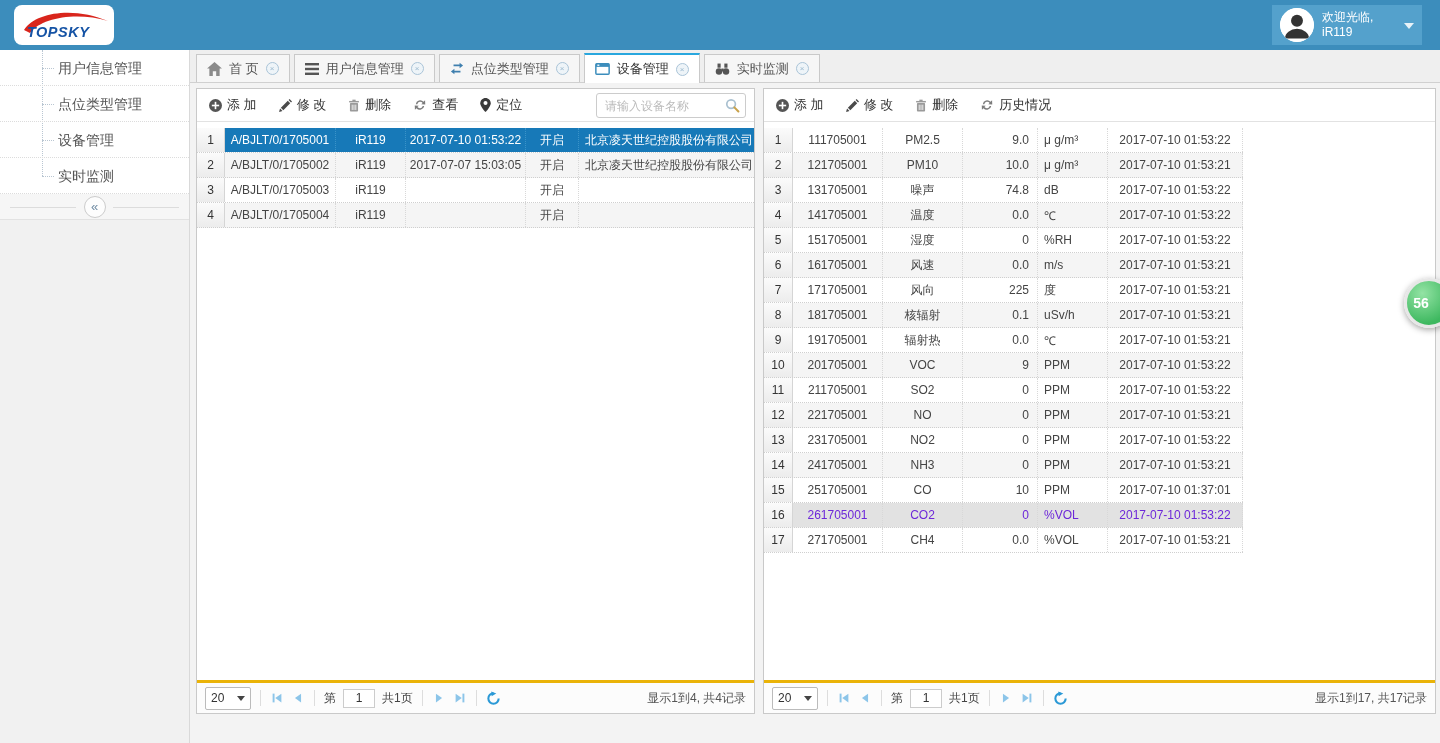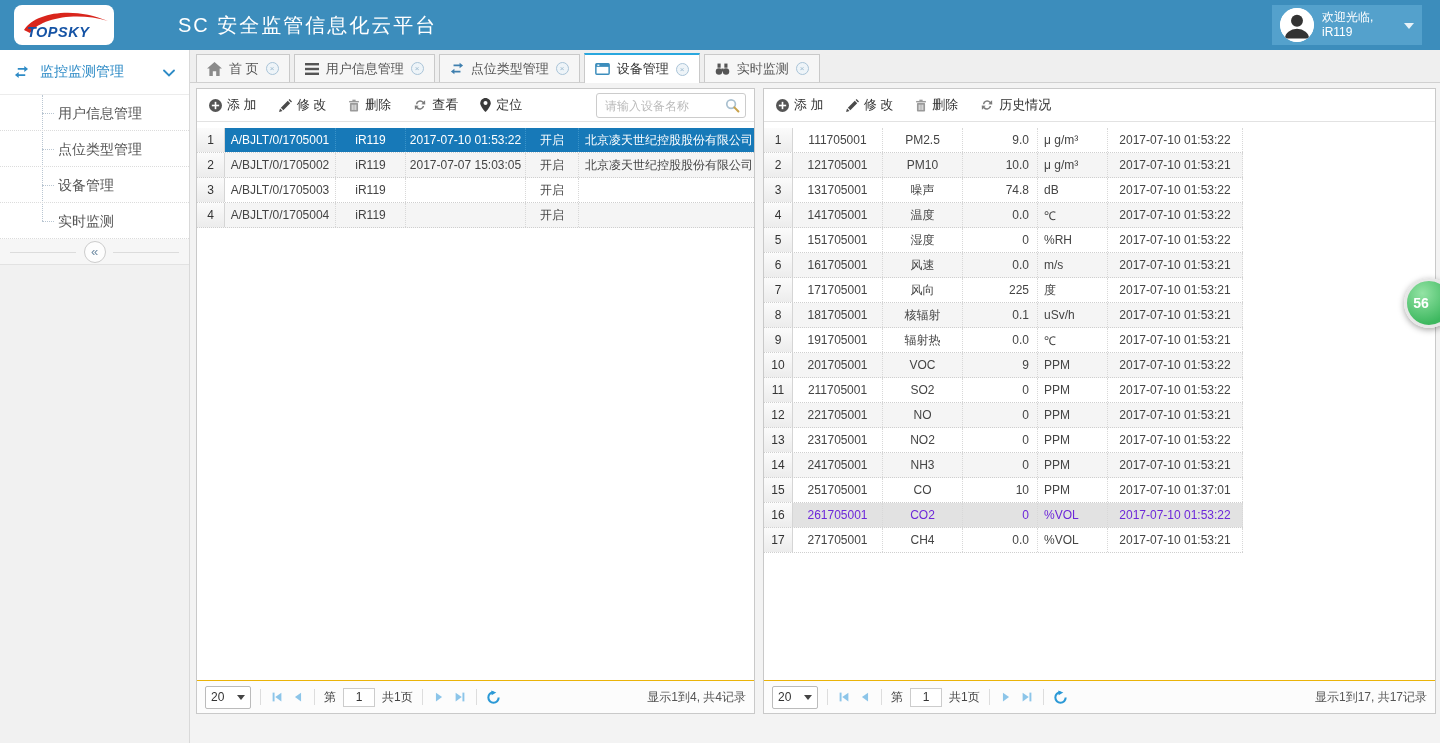--- a/index.html
+++ b/index.html
@@ -71,76 +71,61 @@
   .grid-row.alt { background: #f5f5f5; }
   .gr-cell { display: flex; align-items: center; justify-content: center; border-right: 1px dotted #d8d8d8; overflow: hidden; white-space: nowrap; font-size: 12px; color: #444; }
   .gr-cell.al { justify-content: flex-start; padding-left: 6px; }
   .gr-cell.ar { justify-content: flex-end; padding-right: 8px; }
   .gr-cell.nrb { border-right: none; }
   .gr-cell.rownum, .gh-cell.rownum { background: linear-gradient(#fbfbfb, #ececec); border-right: 1px solid #d5d5d5; color: #333; }
   .grid-row.selected .gr-cell:not(.rownum) { background: var(--sel-blue); color: #fff; border-right-color: #3a93c8; }
   .grid-row.hover .gr-cell:not(.rownum) { background: #e2e2e2; color: #6d28d9; }
 
   
-  .pager { position: absolute; left: 0; right: 0; bottom: 0; height: 33px; border-top: 1px solid #eab308; background: #fcfcfc; display: flex; align-items: center; gap: 7px; padding: 0 8px; font-size: 12px; color: #444; }
+  .pager { position: absolute; left: 0; right: 0; bottom: 0; height: 33px; border-top: 3px solid #eab308; background: #fcfcfc; display: flex; align-items: center; gap: 7px; padding: 0 8px; font-size: 12px; color: #444; }
   .page-size { width: 46px; height: 23px; border: 1px solid #bbb; border-radius: 2px; background: #fff; display: flex; align-items: center; justify-content: space-between; padding: 0 5px; cursor: pointer; color: #333; }
   .sel-caret { width: 0; height: 0; border-left: 4px solid transparent; border-right: 4px solid transparent; border-top: 5px solid #444; }
   .psep { width: 1px; height: 16px; background: #ddd; margin: 0 2px; }
   .pbtn { display: inline-flex; cursor: pointer; }
   .page-input { width: 32px; height: 19px; border: 1px solid #ccc; text-align: center; font-size: 12px; color: #333; font-family: inherit; }
   .pager-summary { margin-left: auto; color: #555; }
 
   
   .float-badge { position: absolute; right: -14px; top: 278px; width: 50px; height: 50px; border-radius: 50%; background: radial-gradient(circle at 35% 28%, #93e3a4, #3db85f 72%); border: 3px solid #e7e7e7; box-shadow: 0 2px 6px rgba(0,0,0,0.35); color: #fff; font-weight: bold; font-size: 14px; display: flex; align-items: center; justify-content: center; padding-right: 16px; z-index: 30; }
 </style>
 </head>
 <body>
 
 <div class="header">
   <div class="logo">
     <svg viewBox="0 0 100 40" width="100" height="40">
       <path d="M10 25 C 22 6, 62 2, 94 16 C 64 7, 28 12, 16 28 Z" fill="#d9251c"></path>
       <text x="13" y="32" font-size="14.5" font-weight="bold" font-style="italic" fill="#1553a5" letter-spacing="0.5" font-family="Liberation Sans, sans-serif">TOPSKY</text>
     </svg>
   </div>
-  <div class="app-title">SC 安全监管信息化云平台</div>
   <div class="user-box">
     <span class="avatar">
       <svg viewBox="0 0 24 24" width="34" height="34">
         <circle cx="12" cy="12" r="12" fill="#fff"></circle>
         <circle cx="12" cy="9" r="4.2" fill="#333"></circle>
         <path d="M3.5 21.5 a8.5 6.8 0 0 1 17 0 Z" fill="#333"></path>
       </svg>
     </span>
     <span class="welcome">
       <div>欢迎光临,</div>
       <div>iR119</div>
     </span>
     <span class="caret-down"></span>
   </div>
 </div>
 
 <div class="main"></div>
 
 <div class="sidebar">
   <div class="menu">
-    <div class="menu-item">
-      <span class="icn">
-        <svg width="15" height="14" viewBox="0 0 16 15">
-          <path d="M4 3.2 L11 3.2 11 1 15 4.2 11 7.4 11 5.2 4 5.2 Z" fill="#2E8BC6"></path>
-          <path d="M12 11.8 L5 11.8 5 14 1 10.8 5 7.6 5 9.8 12 9.8 Z" fill="#2E8BC6"></path>
-        </svg>
-      </span>
-      <span>监控监测管理</span>
-      <span class="chev">
-        <svg width="12" height="8" viewBox="0 0 12 8">
-            <path d="M1 1.5 L6 6.5 L11 1.5" fill="none" stroke="#2E8BC6" stroke-width="1.8" stroke-linecap="round"></path>
-          </svg>
-      </span>
-    </div>
     <div class="submenu" id="submenu">
         <div class="submenu-item">用户信息管理</div>
         <div class="submenu-item">点位类型管理</div>
         <div class="submenu-item">设备管理</div>
         <div class="submenu-item">实时监测</div>
       </div>
     <div class="collapse-bar">
       <span class="cline l"></span>
       <span class="collapse-btn">«</span>
       <span class="cline r"></span>

